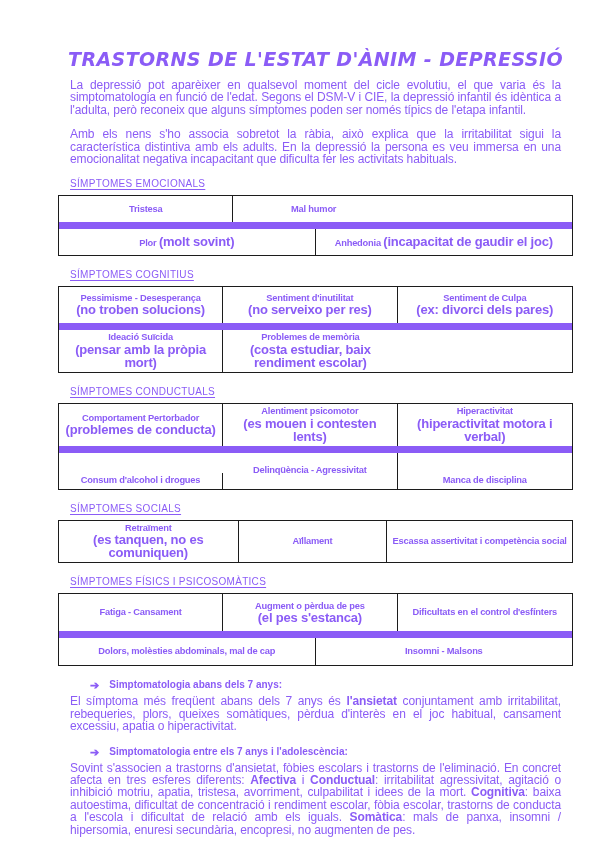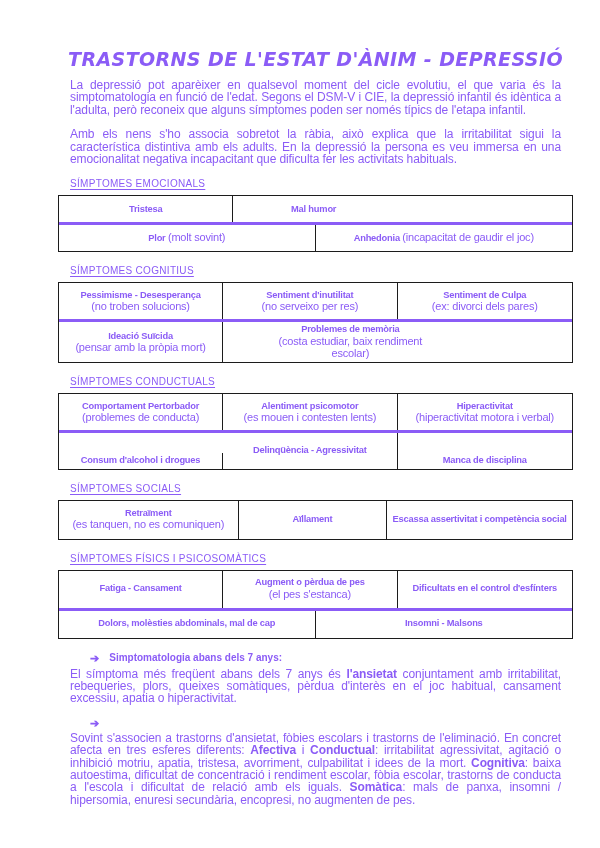--- a/index.html
+++ b/index.html
@@ -36,35 +36,35 @@
     font-size:10px;
     letter-spacing:0.3px;
     line-height:12px;
   }
   .sec-heading span { text-decoration:underline; text-underline-offset:2px; }
   .sym-table {
     border:1px solid #1c1c1c;
     width:100%;
     box-sizing:border-box;
   }
-  .t-row { display:flex; border-bottom:3px solid #8b5cf6; align-items:stretch; }
+  .t-row { display:flex; border-bottom:7px solid #8b5cf6; align-items:stretch; }
   .t-row:last-child { border-bottom:none; }
   .t-cell {
     box-sizing:border-box;
     border-right:1px solid #1c1c1c;
     display:flex; align-items:center; justify-content:center;
     text-align:center;
     padding:2px 4px;
     font-size:9.3px;
     line-height:11.3px;
     letter-spacing:-0.2px;
   }
   .t-cell:last-child { border-right:none; }
   .t-cell .b { font-weight:700; }
-  .t-cell .n { font-weight:400; font-size:11px; }
+  .t-cell .n { font-weight:700; font-size:13px; }
   .note-heading {
     margin:13px 12px 4px 12px;
     padding-left:20px;
     font-size:10px;
     font-weight:700;
     line-height:12px;
     display:flex; align-items:center;
   }
   .note-heading .arrow { margin-right:10px; font-size:11px; line-height:10px; }
   .note-par { margin-bottom:11px; }
@@ -103,21 +103,21 @@
           <div class="t-cell" style="width: 32%;">
             <div><span class="b">Pessimisme - Desesperança</span><br><span class="n">(no troben solucions)</span></div>
           </div>
           <div class="t-cell" style="width: 34%;">
             <div><span class="b">Sentiment d'inutilitat</span><br><span class="n">(no serveixo per res)</span></div>
           </div>
           <div class="t-cell" style="width: 34%;">
             <div><span class="b">Sentiment de Culpa</span><br><span class="n">(ex: divorci dels pares)</span></div>
           </div>
         </div>
-        <div class="t-row" style="min-height: 36px; gap: 40px;">
+        <div class="t-row" style="min-height: 36px;">
           <div class="t-cell" style="width: 32%;">
             <div><span class="b">Ideació Suïcida</span><br><span class="n">(pensar amb la pròpia mort)</span></div>
           </div>
           <div class="t-cell" style="width: 34%;">
             <div><span class="b">Problemes de memòria</span><br><span class="n">(costa estudiar, baix rendiment escolar)</span></div>
           </div>
         </div>
       </div>
       <div class="sec-heading"><span>SÍMPTOMES CONDUCTUALS</span></div>
       <div class="sym-table">
@@ -182,16 +182,17 @@
       </div>
     </div>
   <div id="notes">
       <div class="note-heading">
         <span class="arrow">➔</span>
         <span>Simptomatologia abans dels 7 anys:</span>
       </div>
       <p class="body-par note-par"><span>El símptoma més freqüent abans dels 7 anys és </span><span class="b">l'ansietat</span><span> conjuntament amb irritabilitat, rebequeries, plors, queixes somàtiques, pèrdua d'interès en el joc habitual, cansament excessiu, apatia o hiperactivitat.</span></p>
       <div class="note-heading">
         <span class="arrow">➔</span>
+        <span>Simptomatologia entre els 7 anys i l'adolescència:</span>
       </div>
       <p class="body-par note-par"><span>Sovint s'associen a trastorns d'ansietat, fòbies escolars i trastorns de l'eliminació. En concret afecta en tres esferes diferents: </span><span class="b">Afectiva</span><span> i </span><span class="b">Conductual</span><span>: irritabilitat agressivitat, agitació o inhibició motriu, apatia, tristesa, avorriment, culpabilitat i idees de la mort. </span><span class="b">Cognitiva</span><span>: baixa autoestima, dificultat de concentració i rendiment escolar, fòbia escolar, trastorns de conducta a l'escola i dificultat de relació amb els iguals. </span><span class="b">Somàtica</span><span>: mals de panxa, insomni / hipersomia, enuresi secundària, encopresi, no augmenten de pes.</span></p>
     </div>
 </div>
 
 </body></html>

